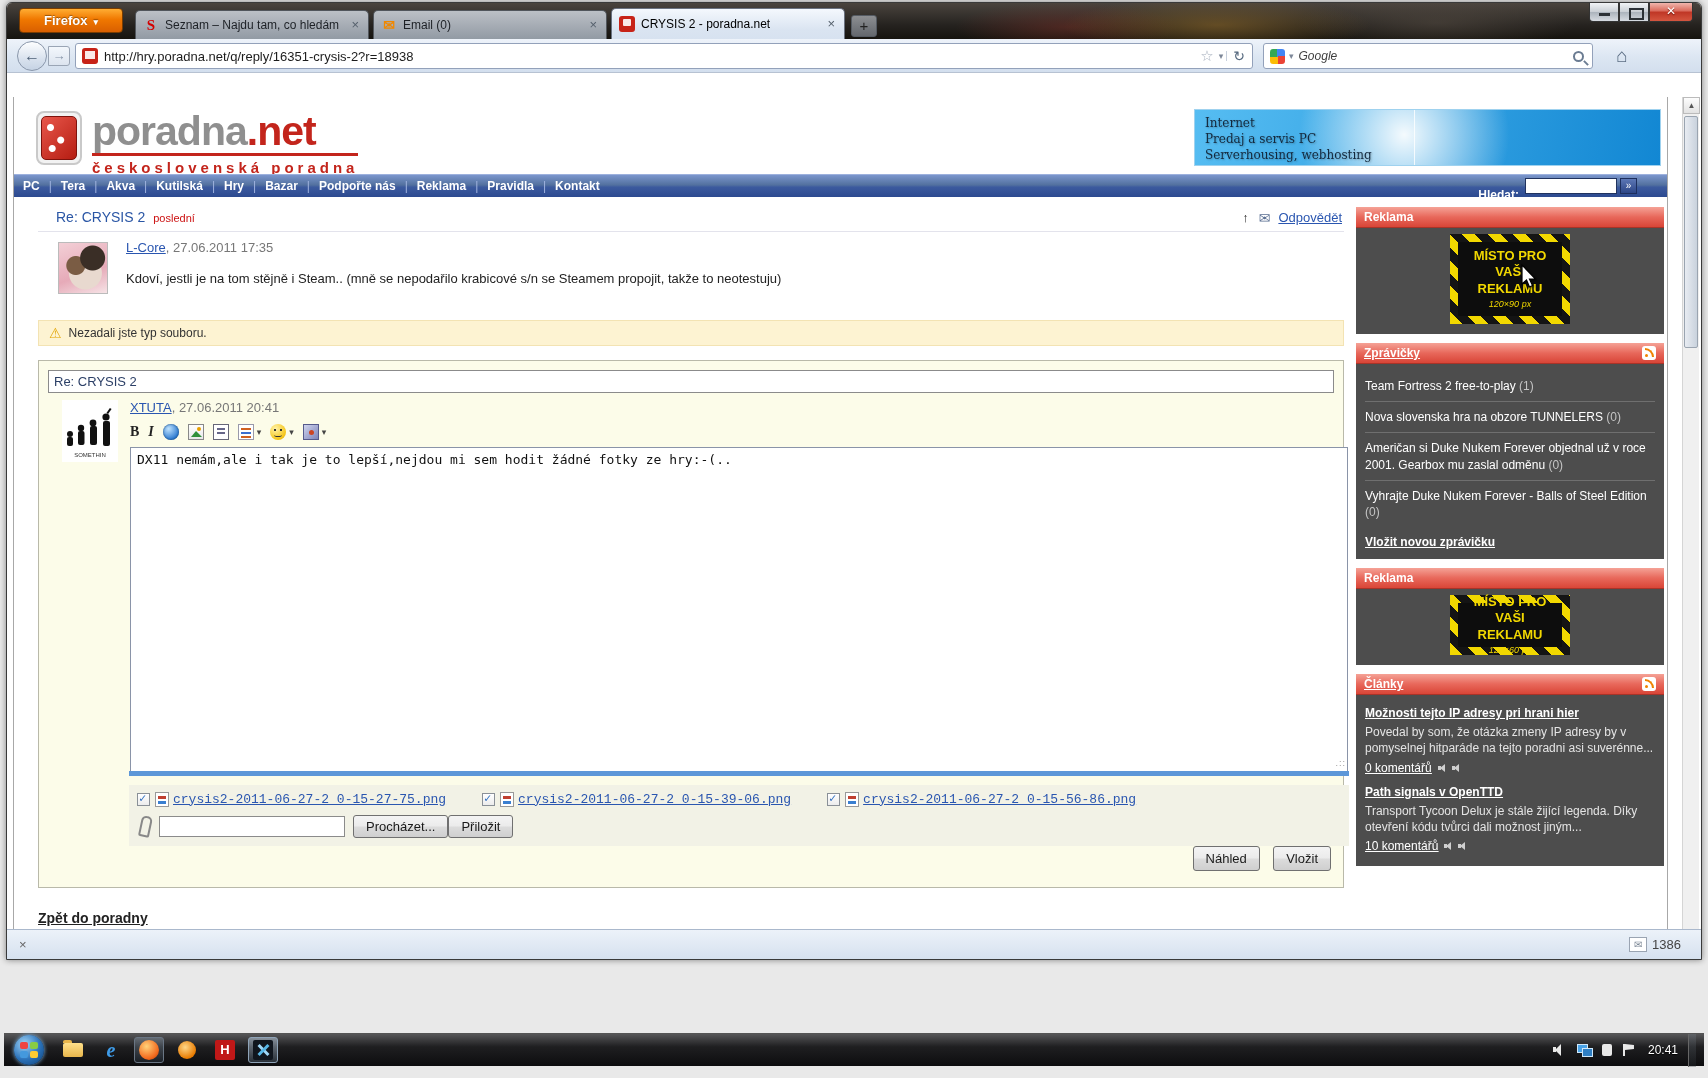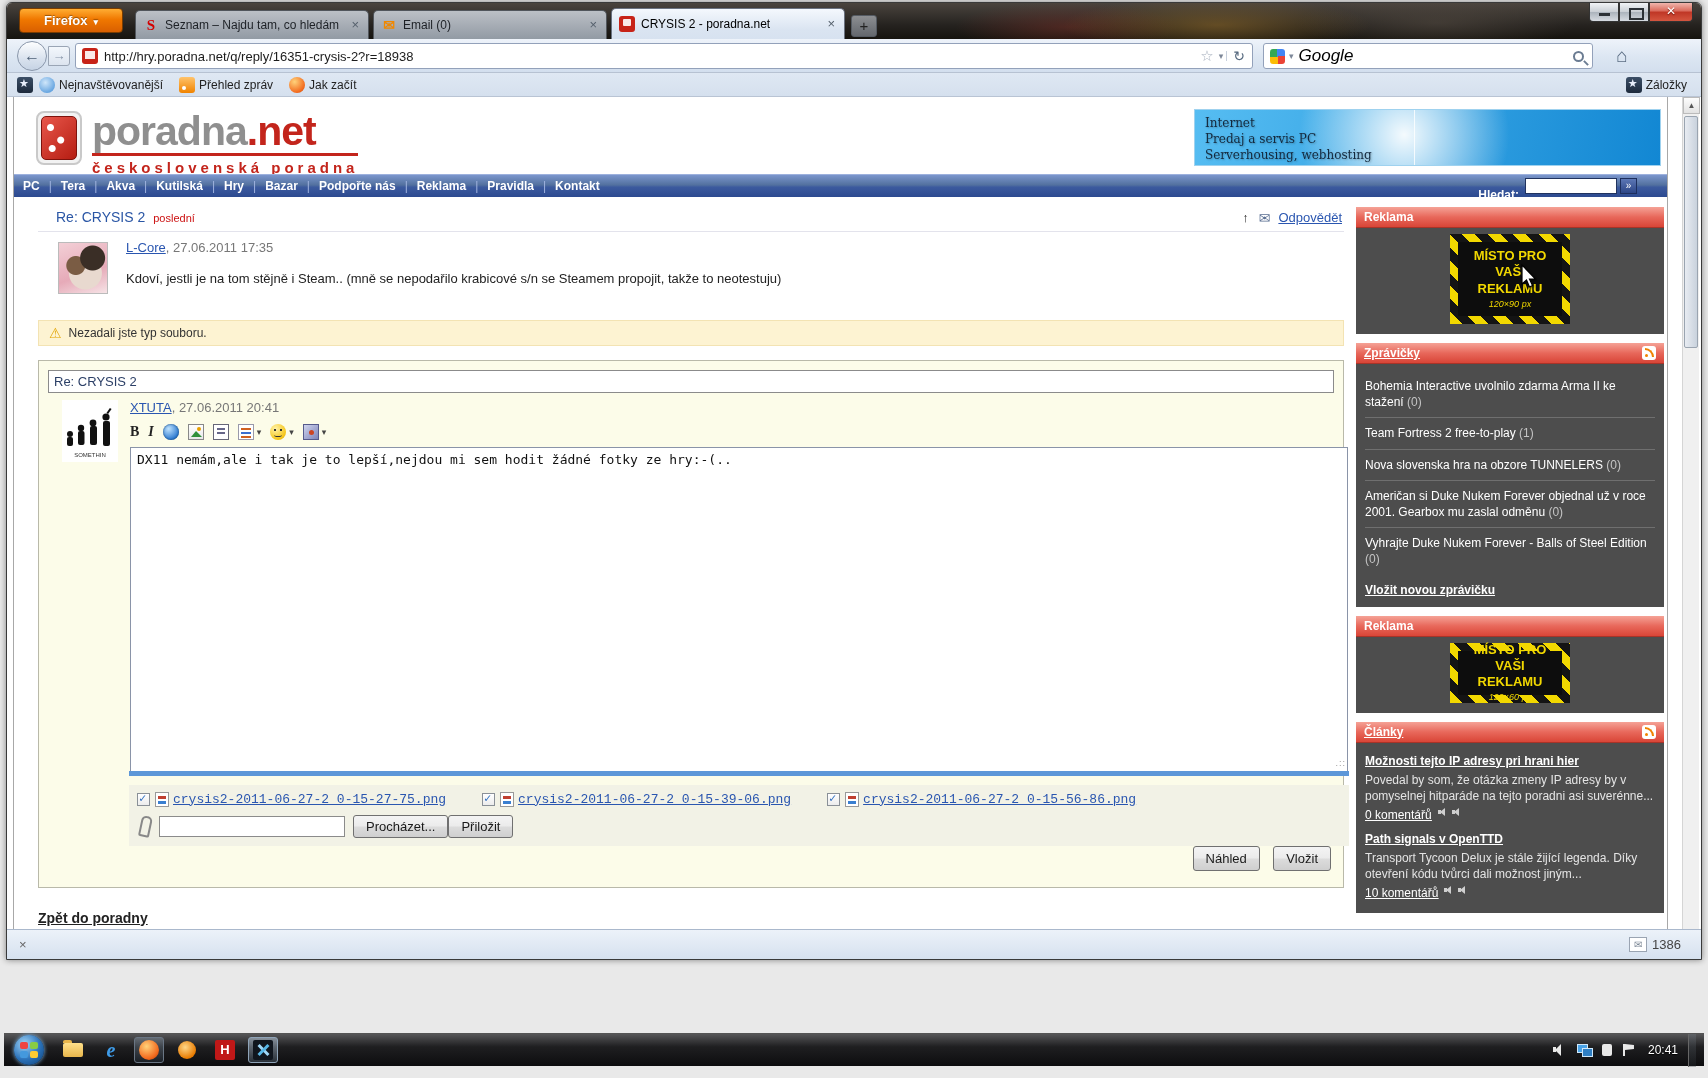--- a/index.html
+++ b/index.html
@@ -62,21 +62,21 @@
   .urlbar .favicon::after{content:"";position:absolute;left:3px;top:3px;width:10px;height:8px;background:#fff;opacity:.9;}
   .url-text{flex:1;font-size:13px;color:#1c1c1c;white-space:nowrap;overflow:hidden;}
   .url-star{color:#a7b0be;font-size:15px;padding:0 2px;}
   .url-dd{color:#7d8798;font-size:9px;padding:0 3px;border-right:1px solid #c8d0dc;margin-right:3px;}
   .url-reload{color:#55687e;font-size:14px;padding:0 3px;}
   .searchbox{position:absolute;left:1256px;top:4px;width:330px;height:26px;background:#fff;
     border:1px solid #93a1ba;border-radius:3px;display:flex;align-items:center;padding:0 6px;}
   .g-logo{width:15px;height:15px;border-radius:3px;margin-right:2px;
     background:conic-gradient(#4285f4 0 25%,#ea4335 0 50%,#fbbc05 0 75%,#34a853 0);}
   .sb-dd{color:#7d8798;font-size:9px;margin:0 5px 0 2px;}
-  .search-text{flex:1;font-size:17px;font-style:italic;color:#000000;}
+  .search-text{flex:1;font-size:12px;font-style:italic;color:#404040;}
   .mag{width:11px;height:11px;border:2px solid #6b7c92;border-radius:50%;position:relative;margin-right:2px;}
   .mag::after{content:"";position:absolute;left:8px;top:9px;width:6px;height:2px;background:#6b7c92;transform:rotate(45deg);}
   .home-btn{position:absolute;left:1600px;top:3px;width:30px;height:28px;text-align:center;
     line-height:28px;font-size:19px;color:#5b6d83;}
   
   .bookmarksbar{position:absolute;left:0;top:70px;width:100%;height:24px;
     background:linear-gradient(#dfe8f3,#d5e0ee);border-bottom:1px solid #b9c4d4;
     display:flex;align-items:center;font-size:12px;color:#222;}
   .bm-ico{width:16px;height:16px;margin:0 4px 0 10px;border-radius:3px;}
   .bm-star{background:linear-gradient(#3b4e66,#1d2a3c);position:relative;}
@@ -219,21 +219,21 @@
   .sb-footlink{padding:8px 0 3px 0;font-weight:bold;text-decoration:underline;}
   .ad-wrap{display:flex;justify-content:center;padding:6px 0 10px 0;}
   .ad{background:repeating-linear-gradient(45deg,#f2d800 0 9px,#141414 9px 18px);padding:8px;}
   .ad-in{background:#0d0d0d;width:104px;display:flex;flex-direction:column;align-items:center;justify-content:center;
     color:#f2d800;font-weight:bold;font-size:13px;line-height:1.25;text-align:center;}
   .ad-in .sz{font-size:9px;font-style:italic;font-weight:normal;margin-top:2px;}
   .ad90 .ad-in{height:74px;}
   .ad60 .ad-in{height:44px;}
   .art-link{font-weight:bold;text-decoration:underline;padding-top:4px;}
   .art-text{color:#e4e4e4;padding:4px 0 2px 0;line-height:1.35;}
-  .art-cmt{padding:2px 0 6px 0;display:flex;text-decoration:underline;}
+  .art-cmt{padding:2px 0 6px 0;display:flex;align-items:center;text-decoration:underline;}
   .art-cmt span.u{text-decoration:underline;margin-right:6px;}
   .spk{width:10px;height:8px;position:relative;margin-right:4px;}
   .spk::after{content:"";position:absolute;left:0;top:2px;width:3px;height:4px;background:#cfcfcf;}
   .spk::before{content:"";position:absolute;left:2px;top:0;border-top:4px solid transparent;
     border-bottom:4px solid transparent;border-right:5px solid #cfcfcf;}
   
   .scrollbar{position:absolute;right:2px;top:0;width:17px;height:906px;background:#f0f0f0;
     border-left:1px solid #d5d5d5;}
   .sc-btn{position:absolute;left:0;width:17px;height:17px;background:linear-gradient(#fdfdfd,#e2e2e2);
     border:1px solid #bbb;color:#555;font-size:8px;text-align:center;line-height:15px;}
@@ -337,33 +337,20 @@
     </div>
     <div class="searchbox">
       <span class="g-logo"></span>
       <span class="sb-dd">▾</span>
       <span class="search-text">Google</span>
       <span class="mag"></span>
     </div>
     <div class="home-btn">⌂</div>
   </div>
 
-  <div class="bookmarksbar">
-    <span class="bm-ico bm-star"></span>
-    <span class="bm-ico bm-pers" style="margin-left:2px;"></span>
-    <span class="bm-label">Nejnavštěvovanější</span>
-    <span class="bm-ico bm-rss"></span>
-    <span class="bm-label">Přehled zpráv</span>
-    <span class="bm-ico bm-fx"></span>
-    <span class="bm-label">Jak začít</span>
-    <span class="bm-right">
-      <span class="bm-ico bm-star"></span>
-      <span>Záložky</span>
-    </span>
-  </div>
 
   <div class="viewport">
     <div class="site">
 
       <div class="site-header">
         <div class="logo">
           <div class="dice">
               <div class="dice-in"></div>
             </div>
           <div class="logo-text">
@@ -542,21 +529,20 @@
             </div>
           </div>
         </div>
 
         <div class="sb-box">
           <div class="sb-hdr linked">
             <span>Zprávičky</span>
             <span class="rss"></span>
           </div>
           <div class="sb-body">
-            <div class="sb-item"><span>Bohemia Interactive uvolnilo zdarma Arma II ke stažení</span> <span class="cnt">(0)</span></div>
             <div class="sb-item"><span>Team Fortress 2 free-to-play</span> <span class="cnt">(1)</span></div>
             <div class="sb-item"><span>Nova slovenska hra na obzore TUNNELERS</span> <span class="cnt">(0)</span></div>
             <div class="sb-item"><span>Američan si Duke Nukem Forever objednal už v roce 2001. Gearbox mu zaslal odměnu</span> <span class="cnt">(0)</span></div>
             <div class="sb-item"><span>Vyhrajte Duke Nukem Forever - Balls of Steel Edition</span> <span class="cnt">(0)</span></div>
             <div class="sb-footlink">Vložit novou zprávičku</div>
           </div>
         </div>
 
         <div class="sb-box">
           <div class="sb-hdr">

